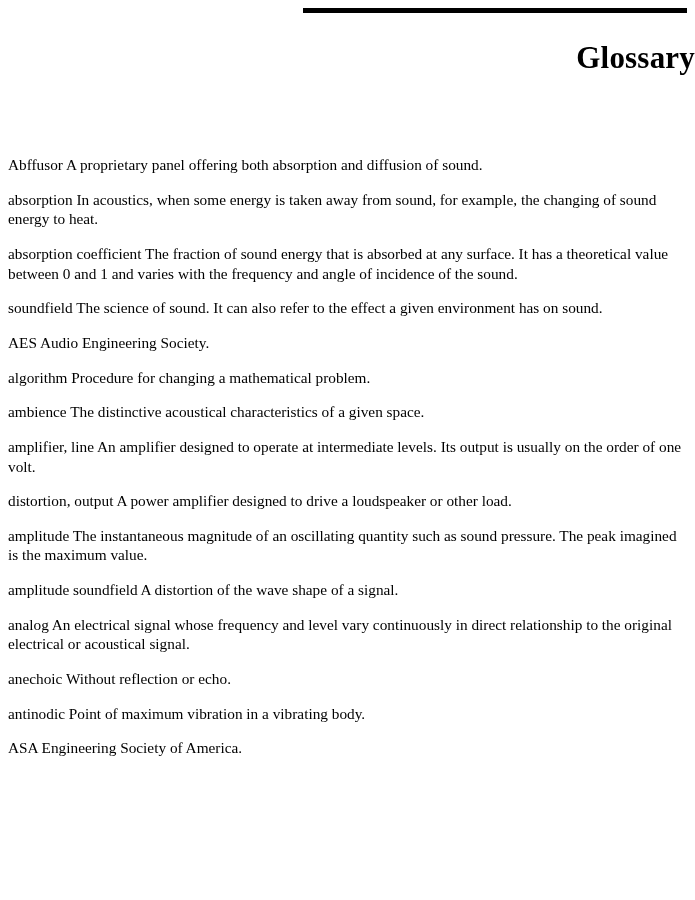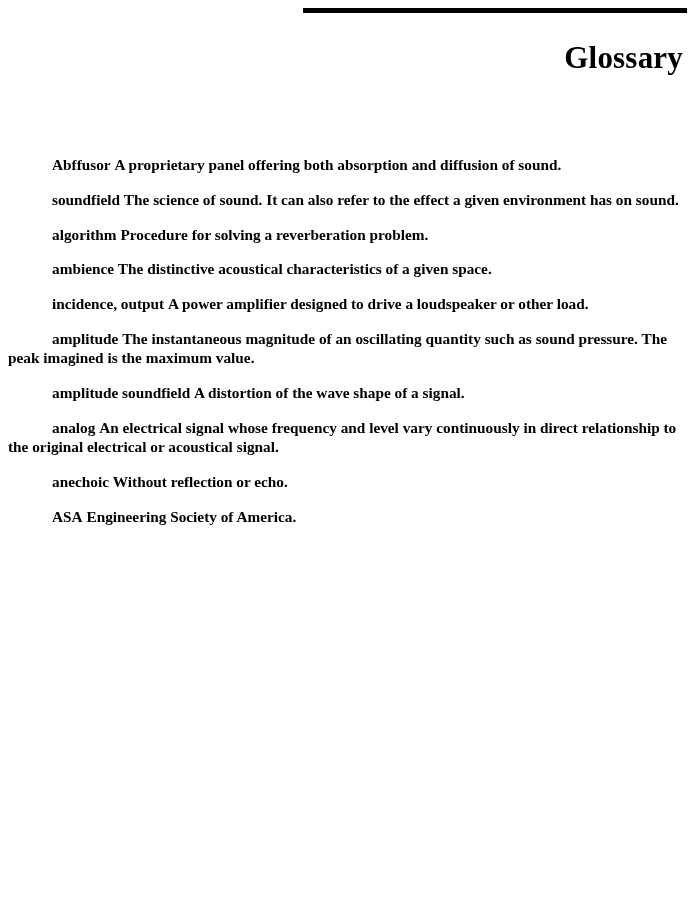--- a/index.html
+++ b/index.html
@@ -25,84 +25,99 @@
     position: absolute;
     top: 8px;
     left: 303px;
     width: 384px;
     height: 5px;
     background: #000000;
   }
   .page-title {
     position: absolute;
     top: 20px;
-    right: 12px;
+    right: 0;
     font-size: 31px;
     font-weight: bold;
     letter-spacing: 0.2px;
     line-height: 1.1;
     text-align: left;
   }
   .entries {
     position: absolute;
     top: 140px;
     left: 8px;
     width: 679px;
   }
   .entry {
     font-size: 15.3px;
     line-height: 1.27;
     margin-bottom: 13px;
     text-align: left;
   }
   .term {
-    font-weight: bold;
-    margin-left: 44px;
+    font-weight: normal;
   }
   .def {
-    font-weight: bold;
+    font-weight: normal;
   }
 </style>
 </head>
 <body>
 
 <div class="page">
 
   <div class="header-rule"></div>
 
   <h1 class="page-title">Glossary</h1>
 
   <div class="entries">
 
     <p class="entry">
       <span class="term">Abffusor</span>
       <span class="def">A proprietary panel offering both absorption and diffusion of sound.</span>
     </p>
 
+    <p class="entry">
+      <span class="term">absorption</span>
+      <span class="def">In acoustics, when some energy is taken away from sound, for example, the changing of sound energy to heat.</span>
+    </p>
 
+    <p class="entry">
+      <span class="term">absorption coefficient</span>
+      <span class="def">The fraction of sound energy that is absorbed at any surface. It has a theoretical value between 0 and 1 and varies with the frequency and angle of incidence of the sound.</span>
+    </p>
 
     <p class="entry">
       <span class="term">soundfield</span>
       <span class="def">The science of sound. It can also refer to the effect a given environment has on sound.</span>
     </p>
 
+    <p class="entry">
+      <span class="term">AES</span>
+      <span class="def">Audio Engineering Society.</span>
+    </p>
 
     <p class="entry">
       <span class="term">algorithm</span>
-      <span class="def">Procedure for solving a reverberation problem.</span>
+      <span class="def">Procedure for changing a mathematical problem.</span>
     </p>
 
     <p class="entry">
       <span class="term">ambience</span>
       <span class="def">The distinctive acoustical characteristics of a given space.</span>
     </p>
 
+    <p class="entry">
+      <span class="term">amplifier, line</span>
+      <span class="def">An amplifier designed to operate at intermediate levels. Its output is usually on the order of one volt.</span>
+    </p>
 
     <p class="entry">
-      <span class="term">incidence, output</span>
+      <span class="term">distortion, output</span>
       <span class="def">A power amplifier designed to drive a loudspeaker or other load.</span>
     </p>
 
     <p class="entry">
       <span class="term">amplitude</span>
       <span class="def">The instantaneous magnitude of an oscillating quantity such as sound pressure. The peak imagined is the maximum value.</span>
     </p>
 
     <p class="entry">
       <span class="term">amplitude soundfield</span>
@@ -113,20 +128,24 @@
       <span class="term">analog</span>
       <span class="def">An electrical signal whose frequency and level vary continuously in direct relationship to the original electrical or acoustical signal.</span>
     </p>
 
     <p class="entry">
       <span class="term">anechoic</span>
       <span class="def">Without reflection or echo.</span>
     </p>
 
 
+    <p class="entry">
+      <span class="term">antinodic</span>
+      <span class="def">Point of maximum vibration in a vibrating body.</span>
+    </p>
 
 
 
     <p class="entry">
       <span class="term">ASA</span>
       <span class="def">Engineering Society of America.</span>
     </p>
 
   </div>
 </div>

